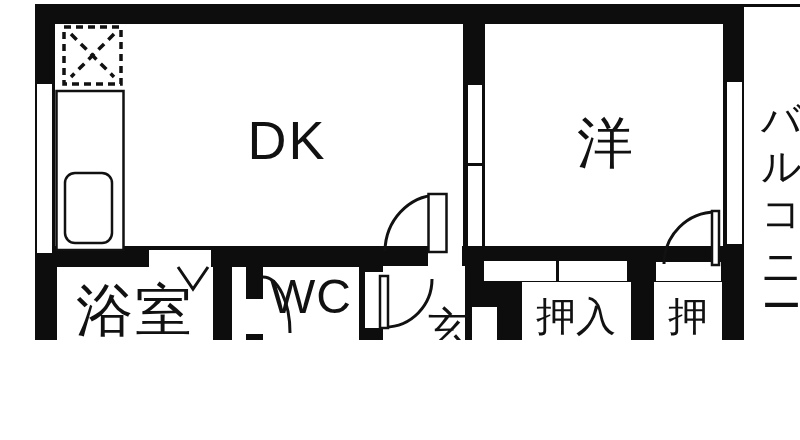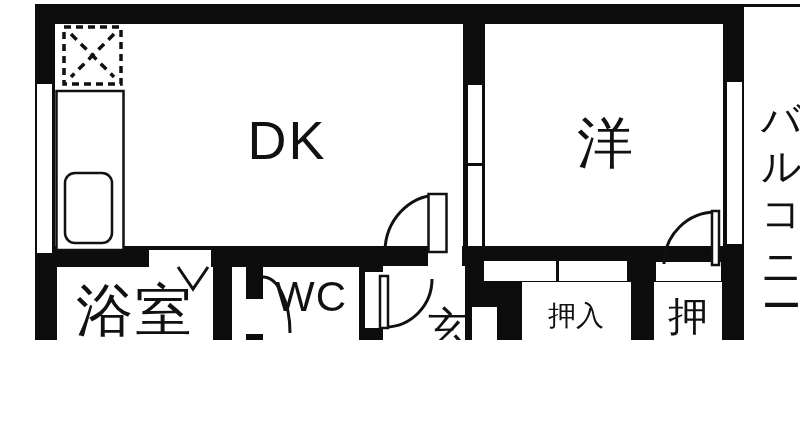--- a/index.html
+++ b/index.html
@@ -8,23 +8,23 @@
   .w{position:absolute;background:#0d0d0d;}
   .f{position:absolute;background:#ffffff;}
   .balcony-box{position:absolute;left:706px;top:4px;width:83px;height:355px;
       box-sizing:border-box;border:3px solid #0d0d0d;background:#fff;}
   svg.overlay{position:absolute;left:0;top:0;pointer-events:none;}
   .lbl{position:absolute;transform:translate(-50%,-50%);color:#111;white-space:nowrap;line-height:1;}
   #lbl-dk{left:252px;top:140px;font-size:54px;letter-spacing:2px;}
   #lbl-western{left:570px;top:143px;font-size:56px;}
   #lbl-balcony{left:747px;top:183px;font-size:40px;writing-mode:vertical-rl;letter-spacing:7px;}
   #lbl-bath{left:100px;top:310px;font-size:57px;letter-spacing:2px;}
-  #lbl-wc{left:276px;top:297px;font-size:42px;letter-spacing:1px;}
+  #lbl-wc{left:276px;top:297px;font-size:48px;letter-spacing:1px;}
   #lbl-entrance{left:414px;top:328px;font-size:42px;}
-  #lbl-closet-large{left:541px;top:316px;font-size:28px;}
+  #lbl-closet-large{left:541px;top:316px;font-size:40px;}
   #lbl-closet-small{left:653px;top:316px;font-size:40px;}
 
   
   #wall-top{left:0;top:4px;width:712px;height:20px;}
   #wall-left{left:0;top:4px;width:20px;height:368px;}
   #wall-dk-western{left:428px;top:4px;width:22px;height:244px;}
   #wall-right{left:688px;top:4px;width:24px;height:368px;}
   #wall-bottom-section{left:0;top:246px;width:712px;height:126px;}
   #wall-balcony-bottom{left:688px;top:352px;width:102px;height:20px;}
 

